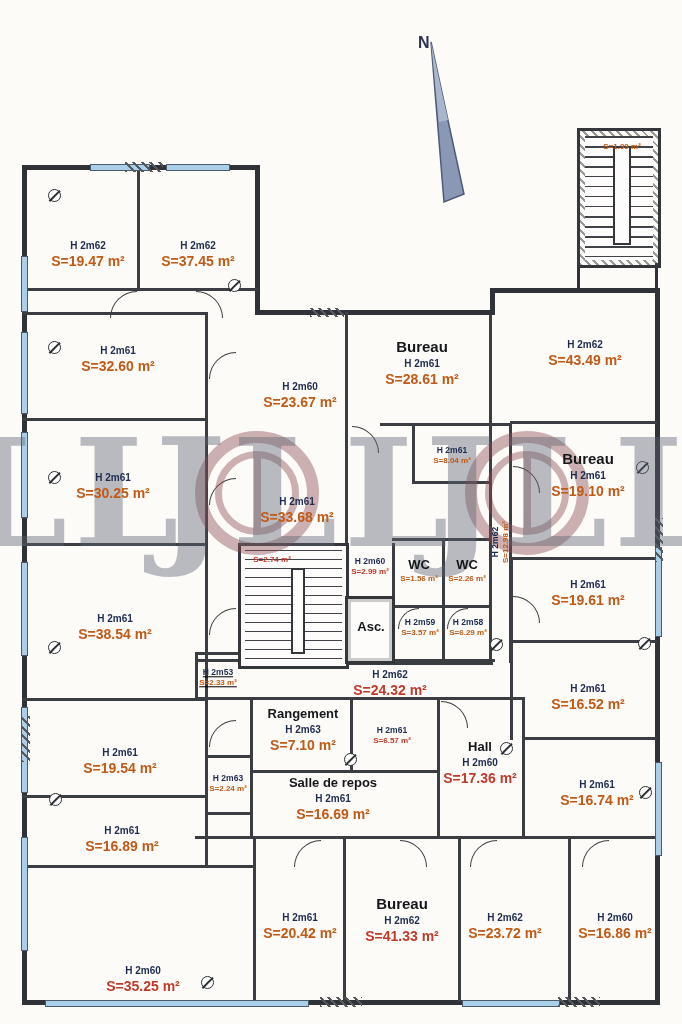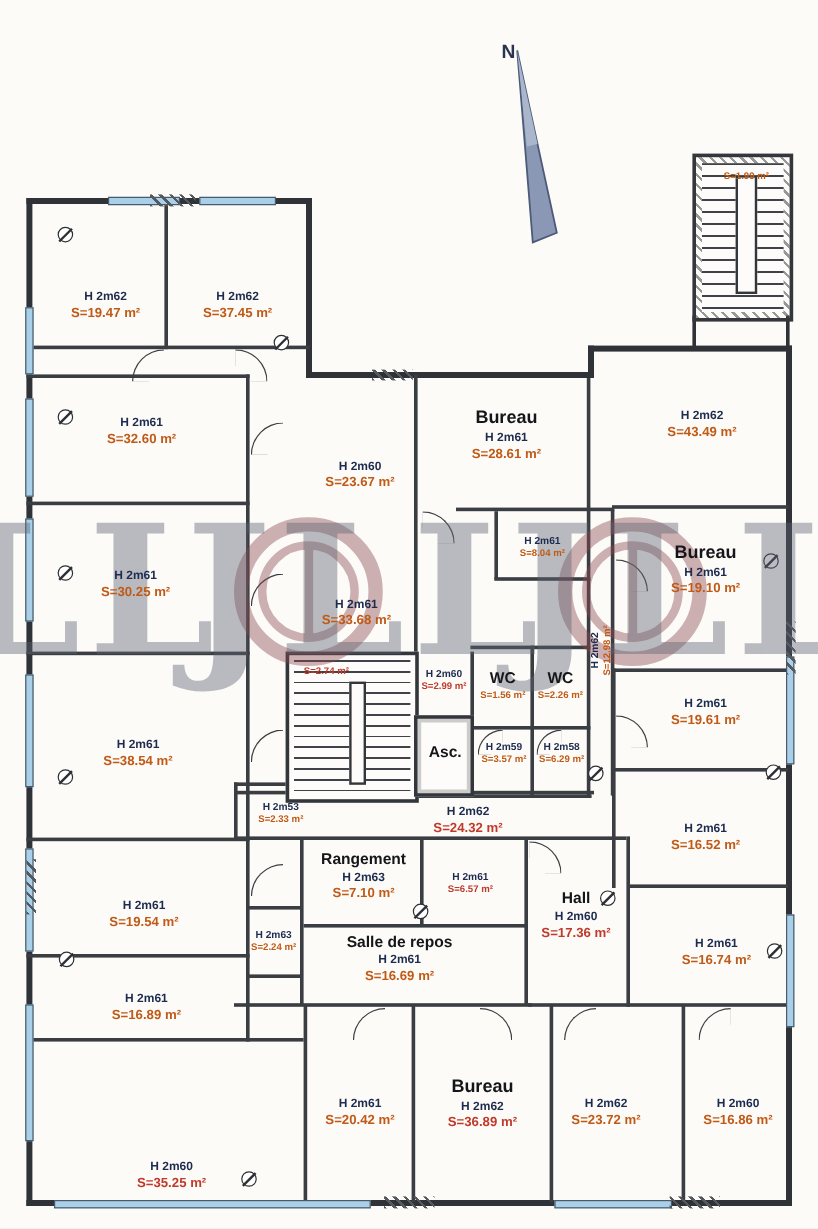--- a/index.html
+++ b/index.html
@@ -9,21 +9,21 @@
   .we{position:absolute;background:#2f3237;z-index:2;}
   .wi{position:absolute;background:#3a3d42;z-index:2;}
   .win{position:absolute;background:#a9d0e8;border:1px solid #4a5a6a;z-index:3;}
   .hat{position:absolute;background:repeating-linear-gradient(45deg,#55585d 0 2px,transparent 2px 6px);z-index:3;}
   
   .rl{position:absolute;transform:translate(-50%,-50%);text-align:center;z-index:10;
       white-space:nowrap;line-height:1.3;}
   .rl .t{display:block;font-weight:bold;color:#15161a;font-size:13px;}
   .rl .t.big{font-size:15px;}
   .rl .h{display:block;font-weight:bold;color:#1d2b4f;font-size:10px;}
-  .rl .s{display:block;font-weight:bold;color:#c05a17;font-size:11px;}
+  .rl .s{display:block;font-weight:bold;color:#c05a17;font-size:14px;}
   .rl .s.red{color:#c03a2b;}
   .rl.small .h{font-size:8.5px;}
   .rl.small .s{font-size:8px;}
   .rl.vert{transform:translate(-50%,-50%) rotate(-90deg);}
   
   .door{position:absolute;width:26px;height:26px;border:1.5px solid #3a3d42;
         border-right:none;border-bottom:none;border-radius:100% 0 0 0;z-index:4;}
   .r90{transform:rotate(90deg);}
   
   .fx{position:absolute;width:11px;height:11px;border:1.5px solid #2c2f33;border-radius:50%;
@@ -291,21 +291,21 @@
     <span class="t">Asc.</span>
   </div>
   <div class="rl small" style="left:420px;top:628px;">
     <span class="h">H 2m59</span>
     <span class="s">S=3.57 m²</span>
   </div>
   <div class="rl small" style="left:468px;top:628px;">
     <span class="h">H 2m58</span>
     <span class="s">S=6.29 m²</span>
   </div>
-  <div class="rl small" style="left:234px;top:678px;">
+  <div class="rl small" style="left:218px;top:678px;text-decoration:underline;">
     <span class="h">H 2m53</span>
     <span class="s">S=2.33 m²</span>
   </div>
   <div class="rl" style="left:390px;top:684px;">
     <span class="h">H 2m62</span>
     <span class="s red">S=24.32 m²</span>
   </div>
   <div class="rl" style="left:303px;top:730px;">
     <span class="t">Rangement</span>
     <span class="h">H 2m63</span>
@@ -329,21 +329,21 @@
     <span class="h">H 2m63</span>
     <span class="s">S=2.24 m²</span>
   </div>
   <div class="rl" style="left:300px;top:927px;">
     <span class="h">H 2m61</span>
     <span class="s">S=20.42 m²</span>
   </div>
   <div class="rl" style="left:402px;top:919px;">
     <span class="t big">Bureau</span>
     <span class="h">H 2m62</span>
-    <span class="s red">S=36.89 m²</span>
+    <span class="s red">S=41.33 m²</span>
   </div>
   <div class="rl" style="left:505px;top:927px;">
     <span class="h">H 2m62</span>
     <span class="s">S=23.72 m²</span>
   </div>
   <div class="rl" style="left:615px;top:927px;">
     <span class="h">H 2m60</span>
     <span class="s">S=16.86 m²</span>
   </div>
   <div class="rl small" style="left:622px;top:147px;z-index:11;">

